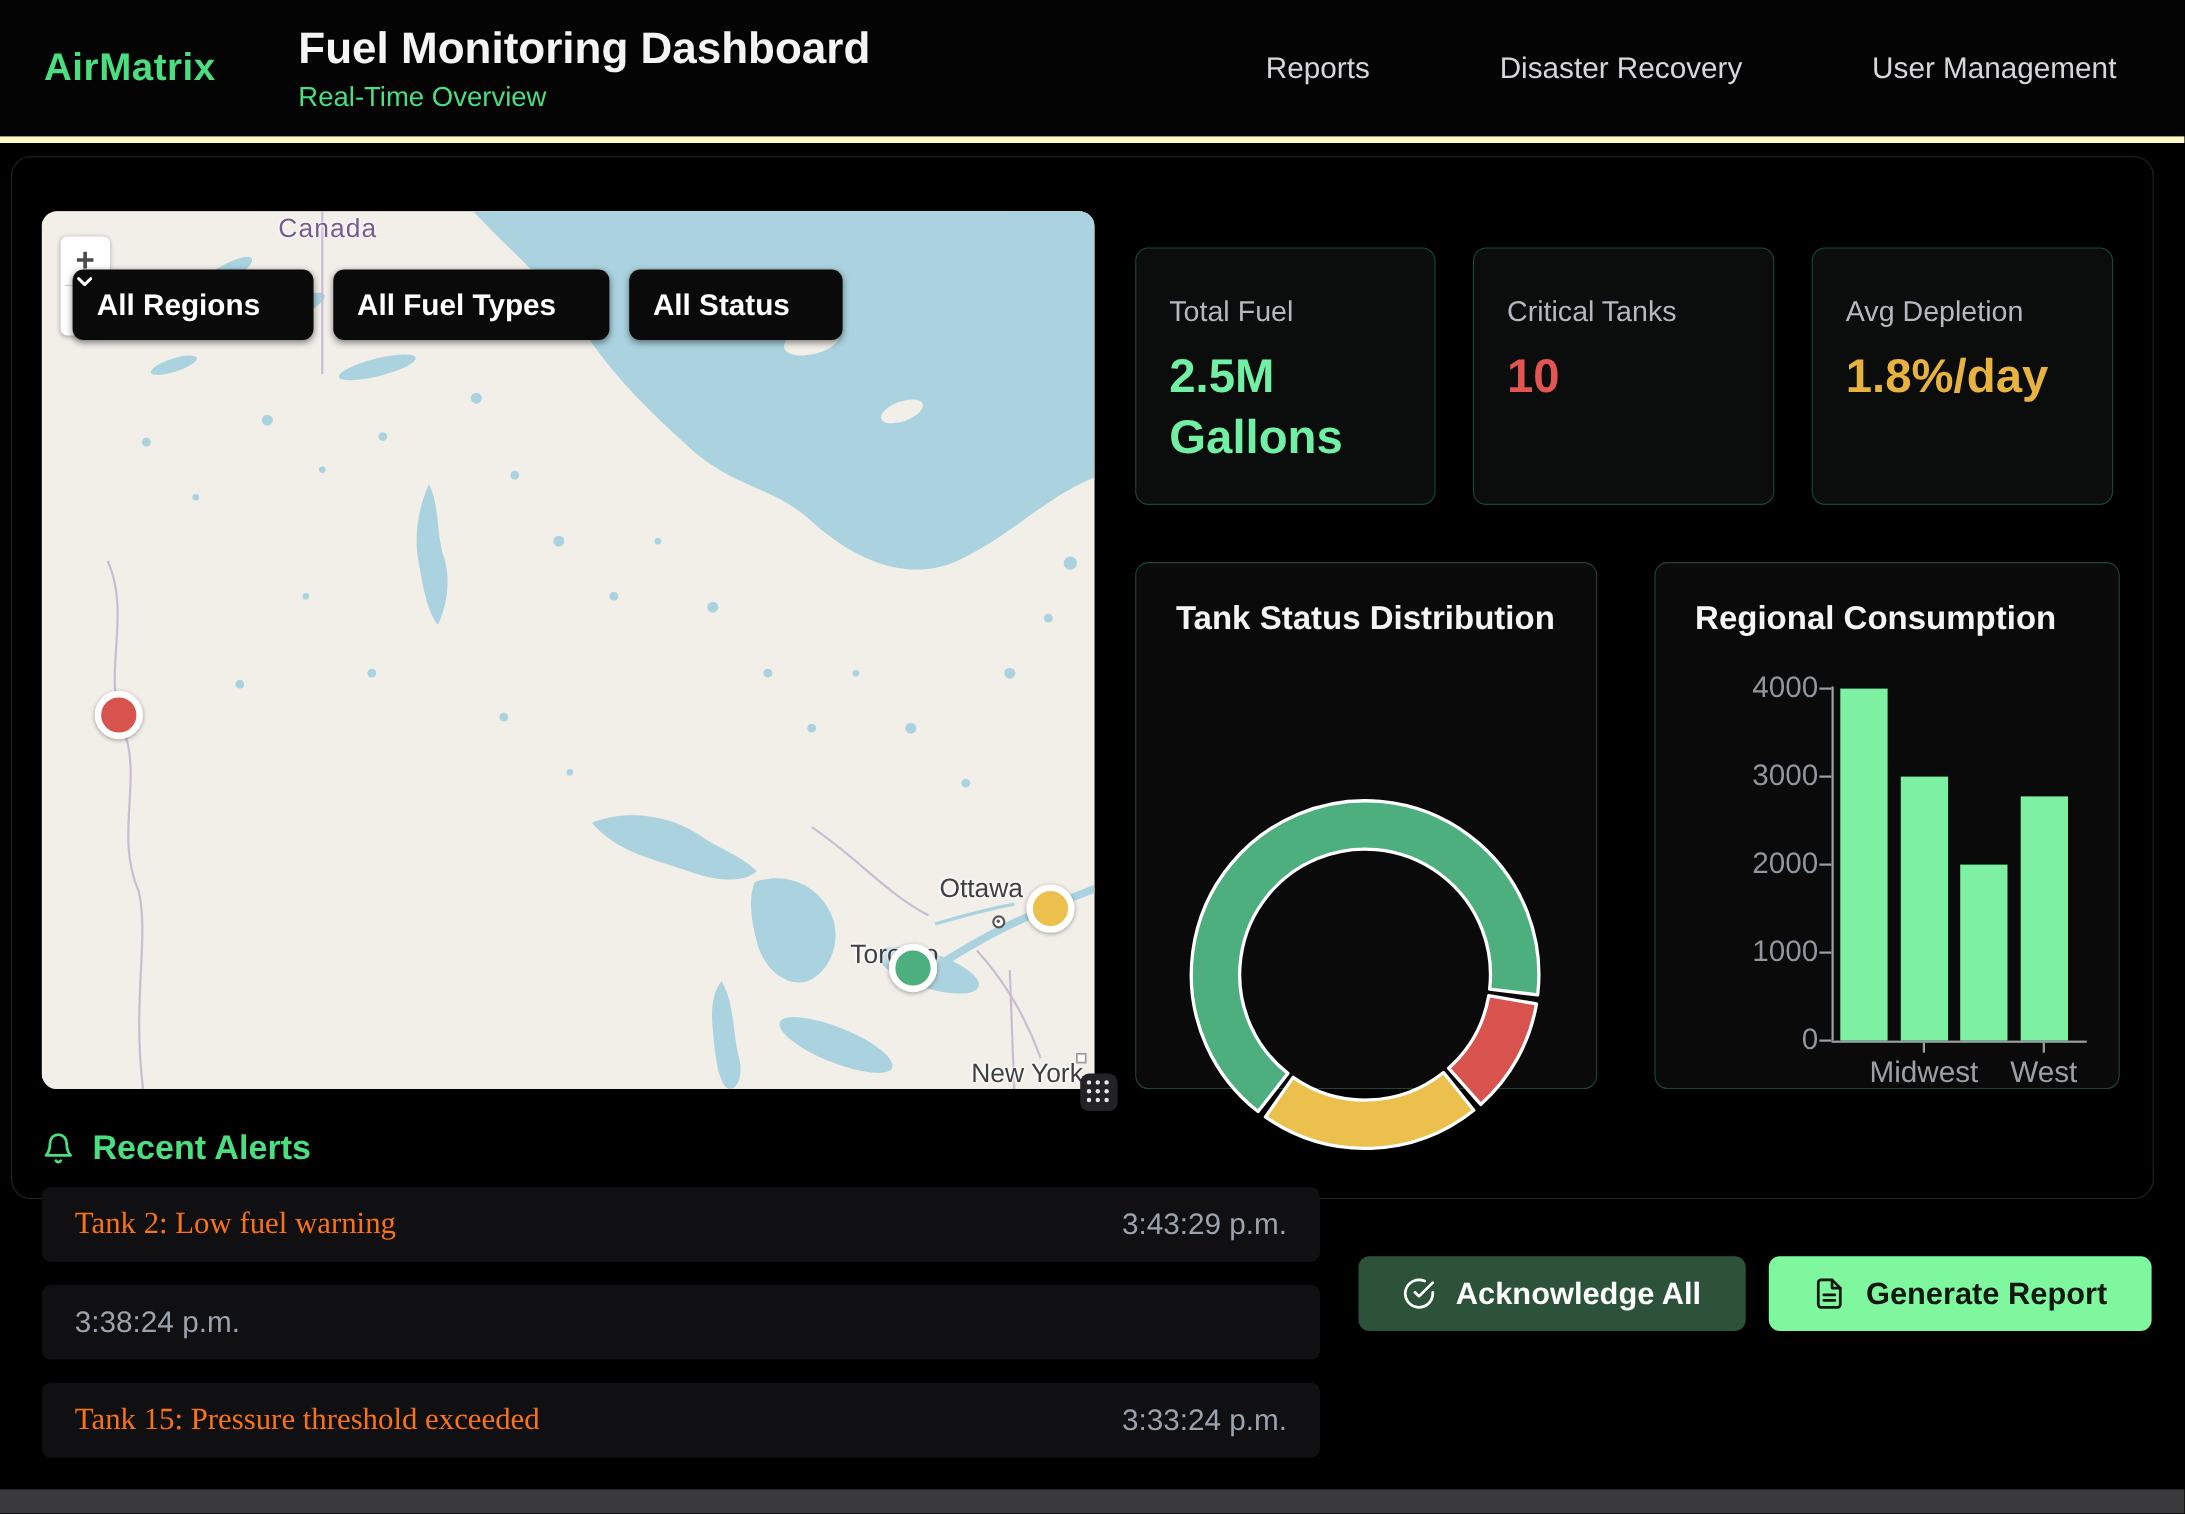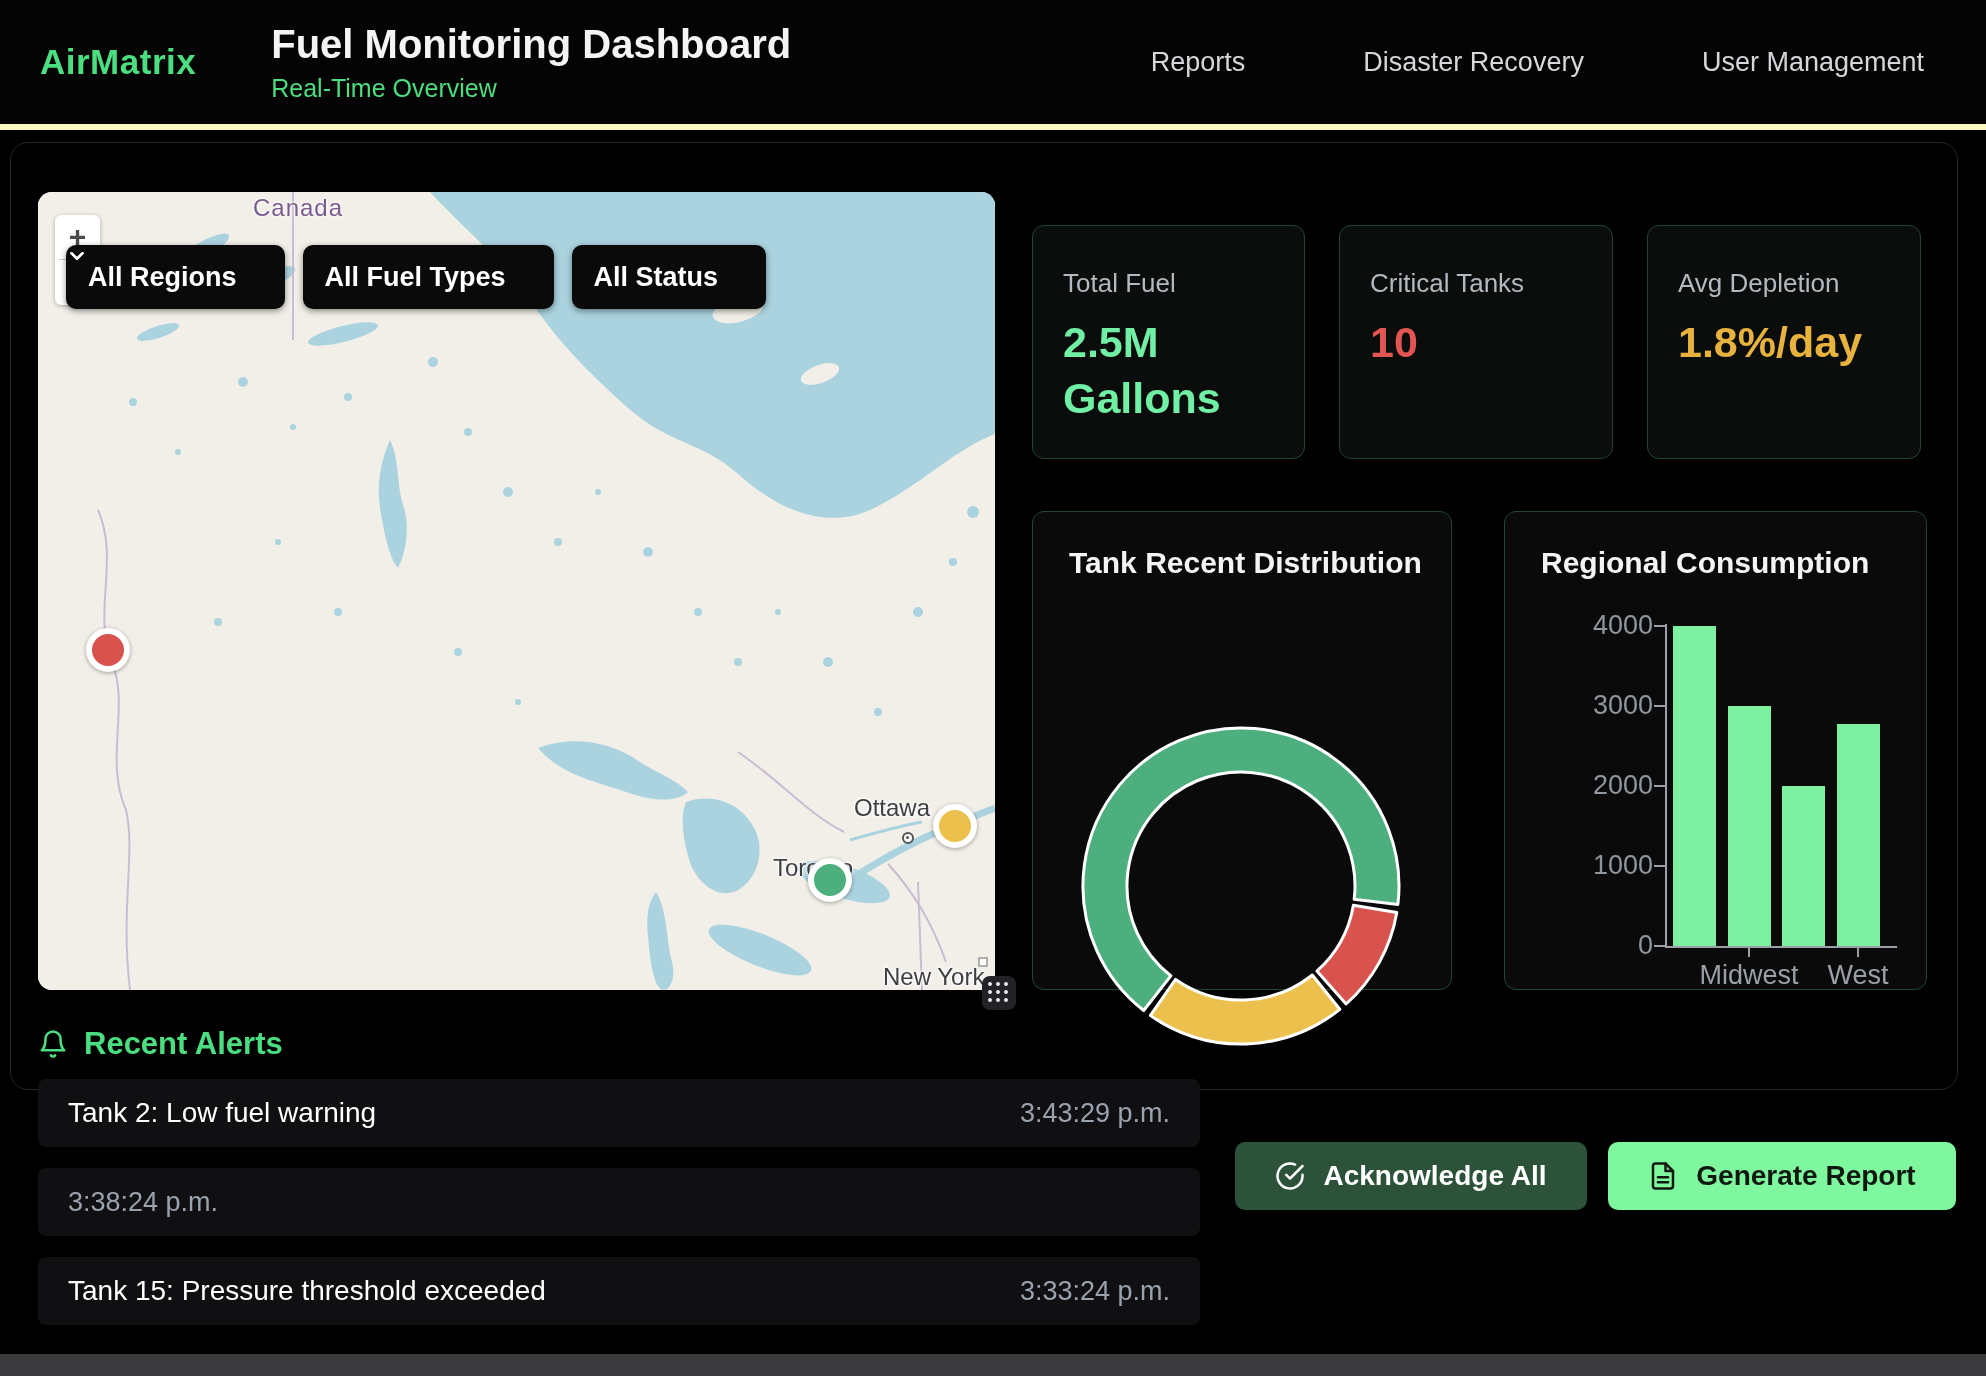--- a/index.html
+++ b/index.html
@@ -70,21 +70,21 @@
   .axisline{position:absolute;background:#9aa0a6;}
   .bar{position:absolute;}
   .xtick-label{position:absolute;width:160px;text-align:center;font-size:27px;color:#9aa0a6;}
 
   
   .alerts-header{position:absolute;left:38px;top:1026px;display:flex;align-items:center;gap:16px;}
   .alerts-title{font-size:31px;font-weight:700;color:#4ade80;}
   .alert-row{position:absolute;left:38px;width:1162px;height:68px;background:#101013;
        border-radius:8px;display:flex;align-items:center;justify-content:space-between;
        padding:0 30px;box-sizing:border-box;}
-  .alert-msg{font-size:28px;color:#ffffff;}
+  .alert-msg{font-size:28px;color:#f97316;font-family:Liberation Serif, serif;}
   .alert-time{font-size:27px;color:#9aa2ad;}
 
   
   .btn{position:absolute;top:1142px;height:68px;border-radius:10px;display:flex;
        align-items:center;justify-content:center;gap:18px;cursor:pointer;box-sizing:border-box;}
   #ack-btn{left:1235px;width:352px;background:#2c5339;color:#fff;font-size:28px;font-weight:700;}
   #gen-btn{left:1608px;width:348px;background:#7ef79f;color:#10190f;font-size:28px;font-weight:700;}
 
   .footer-bar{position:absolute;left:0;top:1354px;width:1986px;height:22px;background:#3a3a3d;}
 </style>
@@ -238,21 +238,21 @@
 <div class="card" style="left:1339px;width:274px;">
   <div class="lbl">Critical Tanks</div>
   <div class="val c-red">10</div>
 </div>
 <div class="card" style="left:1647px;width:274px;">
   <div class="lbl">Avg Depletion</div>
   <div class="val c-amber">1.8%/day</div>
 </div>
 
 <div class="panel" id="donut-panel">
-  <div class="ptitle">Tank Recent Distribution</div>
+  <div class="ptitle">Tank Status Distribution</div>
   <svg id="donut-svg" width="420" height="476" viewBox="0 0 420 476">
       <path d="M110.7,430.5 A158,158 0 1 1 364.9,324.4 L321.2,319.3 A114,114 0 1 0 137.8,395.8 Z" fill="#4caf7d" stroke="#fff" stroke-width="3" stroke-linejoin="round"></path>
       <path d="M363.8,332.6 A158,158 0 0 1 313.1,424.0 L283.9,391.1 A114,114 0 0 0 320.4,325.2 Z" fill="#d9534e" stroke="#fff" stroke-width="3" stroke-linejoin="round"></path>
       <path d="M306.8,429.3 A158,158 0 0 1 117.4,435.4 L142.6,399.4 A114,114 0 0 0 279.3,395.0 Z" fill="#ecc04d" stroke="#fff" stroke-width="3" stroke-linejoin="round"></path>
     </svg>
 </div>
 
 <div class="panel" id="bar-panel">
   <div class="ptitle">Regional Consumption</div>
   <div id="bar-plot">

